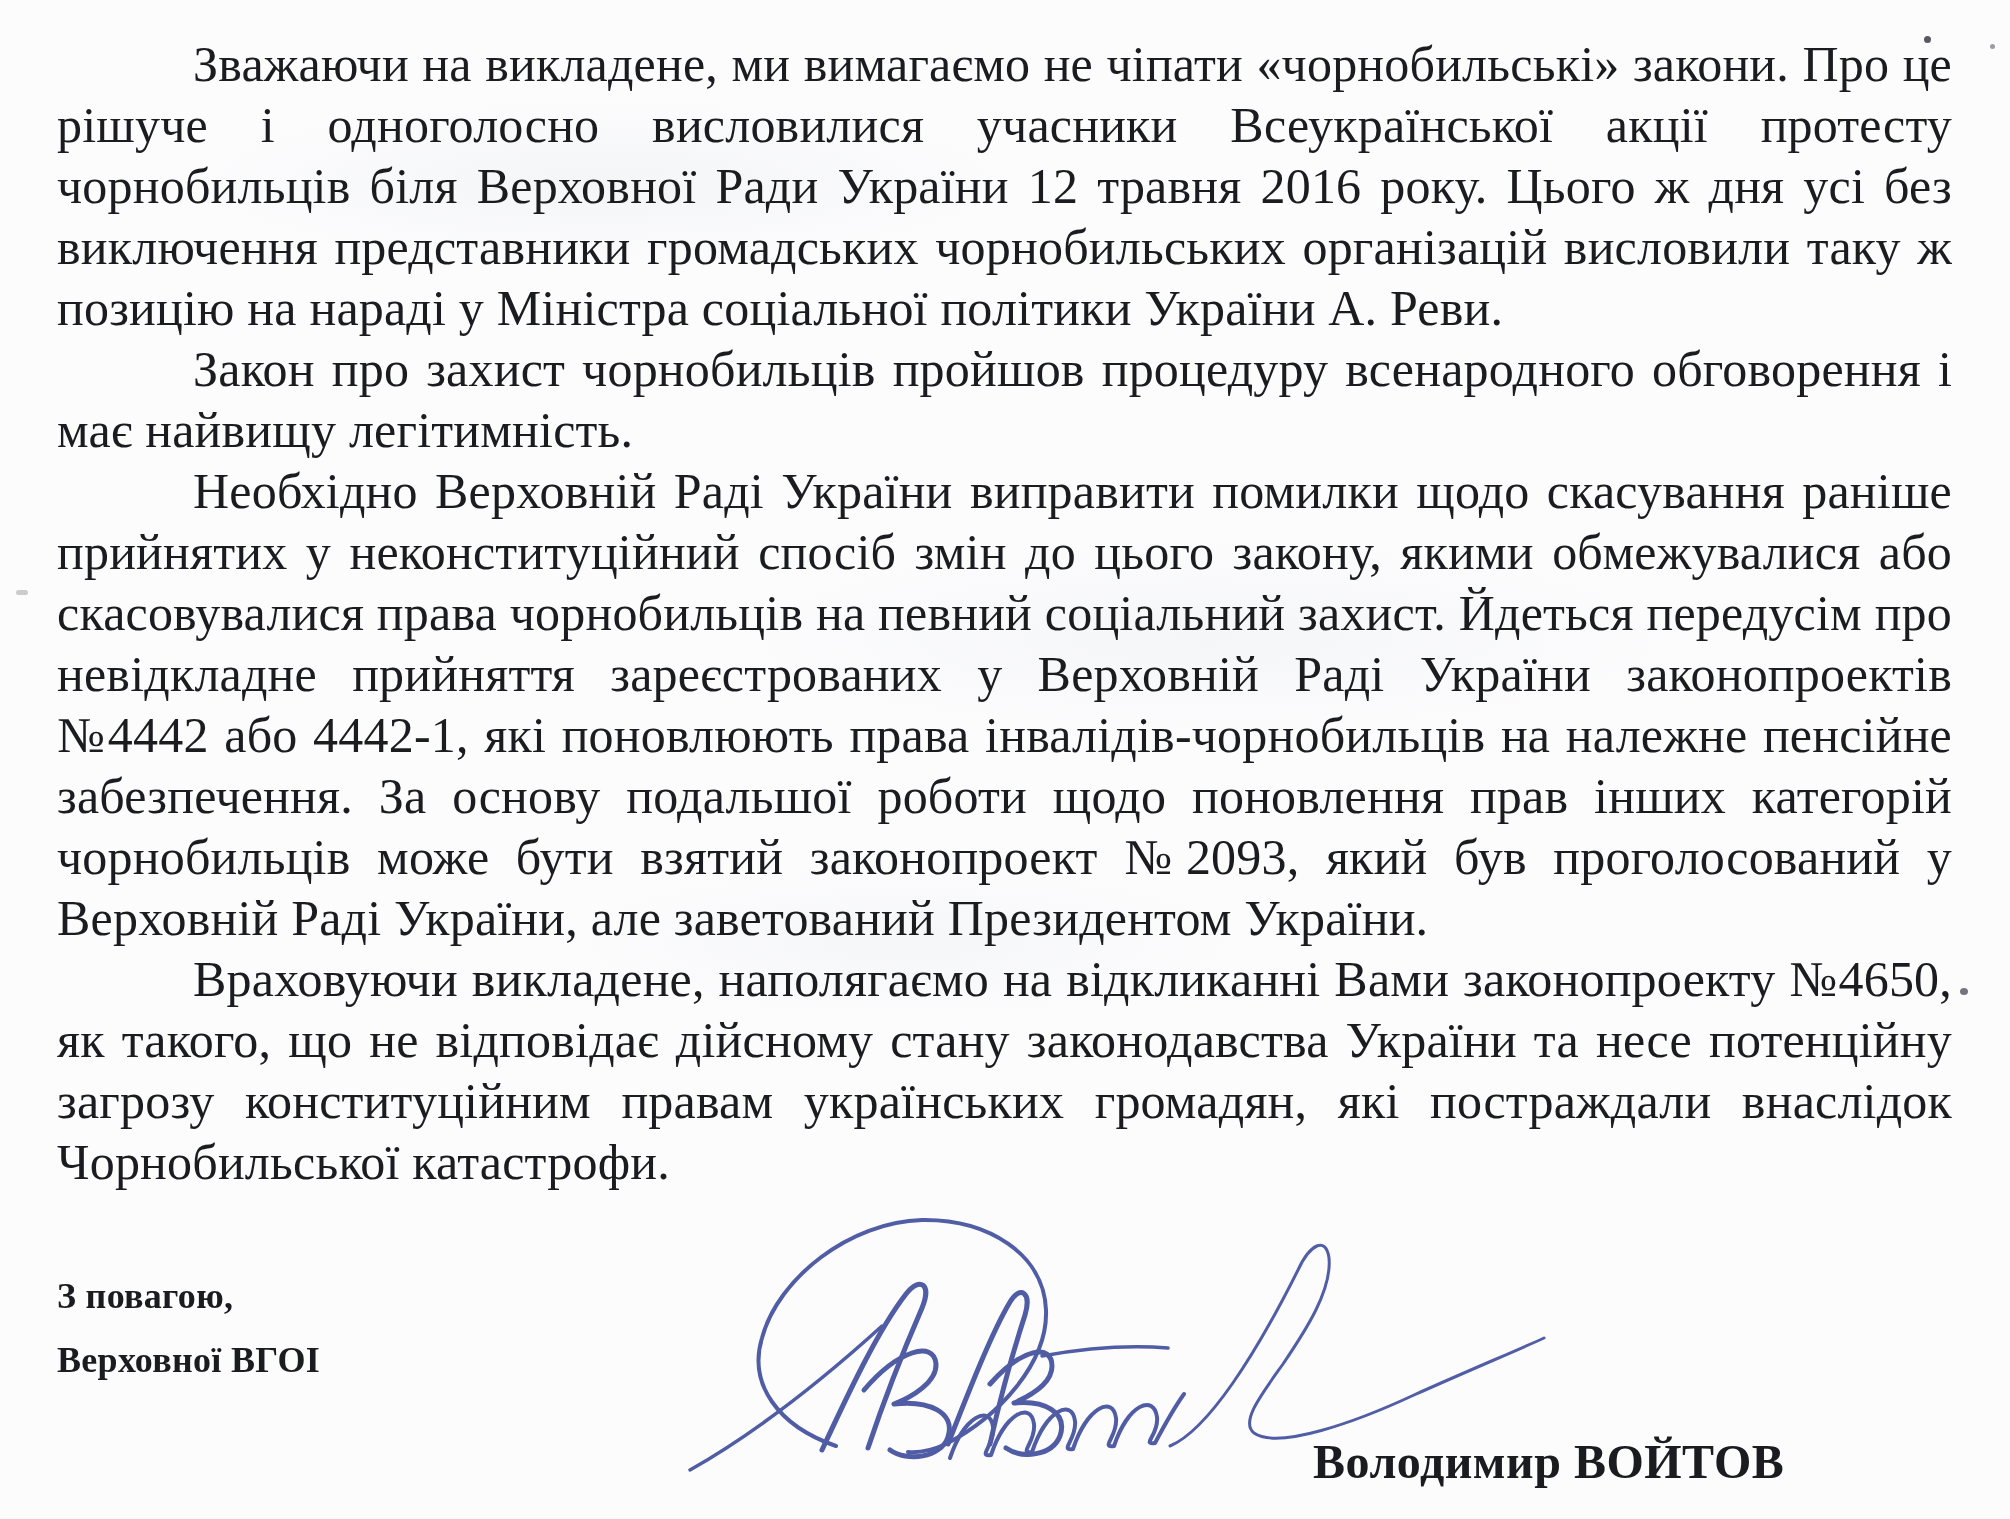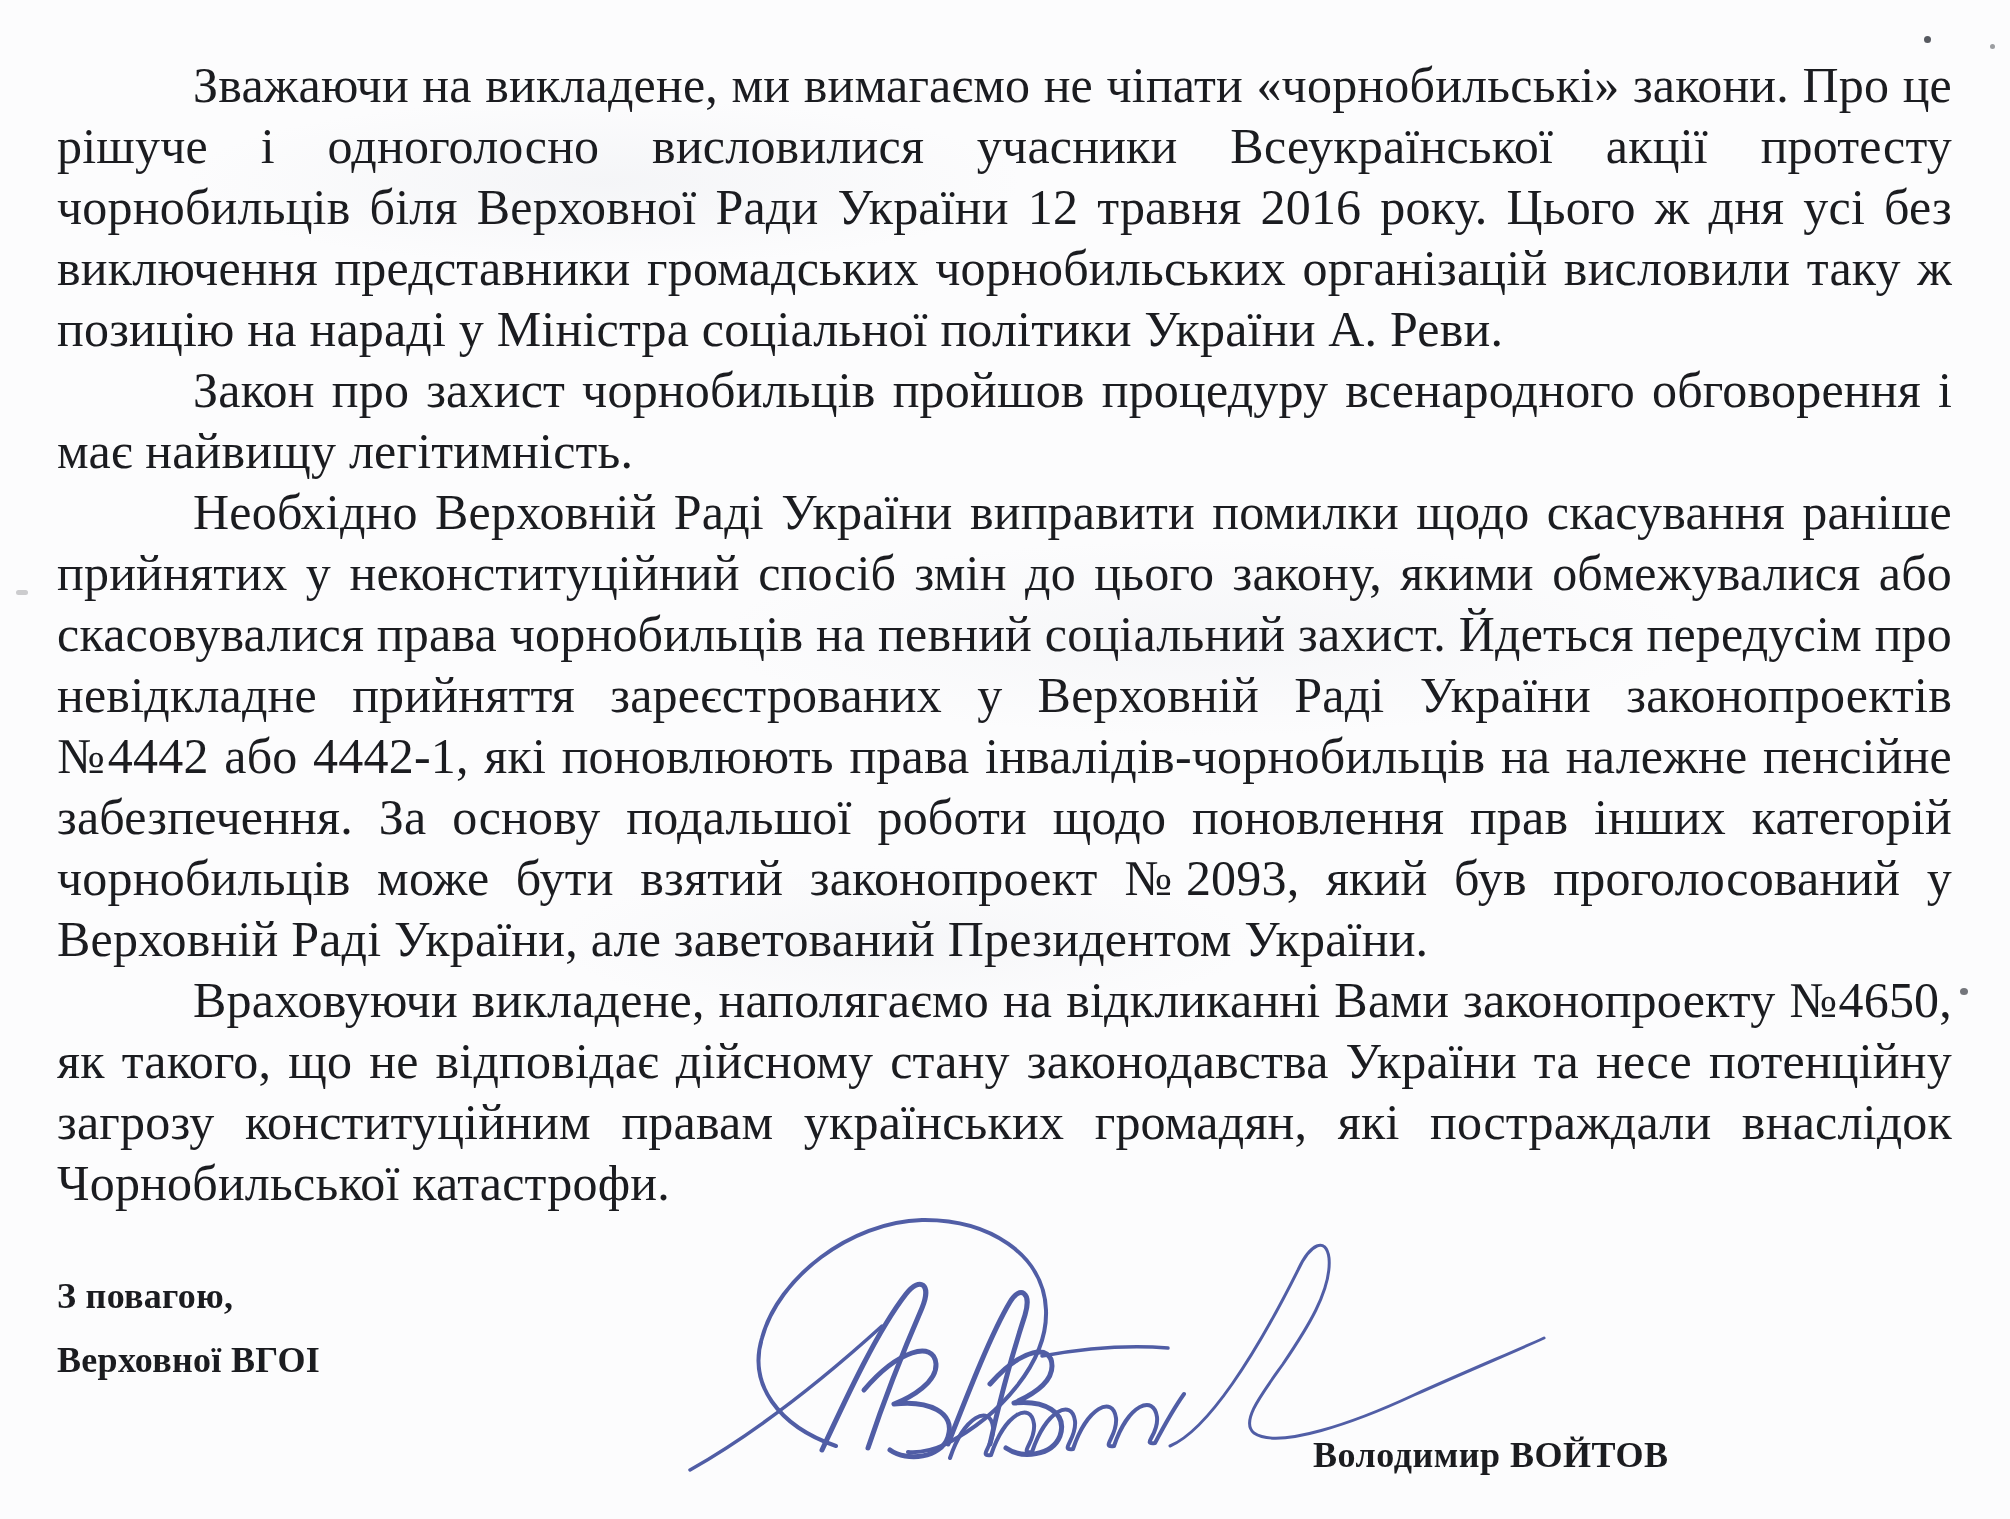--- a/index.html
+++ b/index.html
@@ -17,37 +17,36 @@
     overflow:hidden;
   }
   .body-text {
     position:absolute;
     left:57px; right:58px; top:34px;
     font-size:50px;
     line-height:61px;
     text-align:justify;
     text-justify:inter-word;
     letter-spacing:0.2px;
-    margin-top:21px;
   }
   .body-text p { margin:0; text-indent:136px; }
   .closing {
     position:absolute;
     left:57px; top:1264px;
     font-weight:bold;
     font-size:36px;
     line-height:64px;
     letter-spacing:0.3px;
     white-space:nowrap;
   }
   .signer-name {
     position:absolute;
     left:1313px; top:1434px;
     font-weight:bold;
-    font-size:36px;
+    font-size:48px;
     letter-spacing:0.5px;
     white-space:nowrap;
   }
   .signature-svg {
     position:absolute;
     left:650px; top:1198px;
     width:950px; height:318px;
     pointer-events:none;
   }
   .speck { position:absolute; background:#3a3d44; border-radius:50%; }

